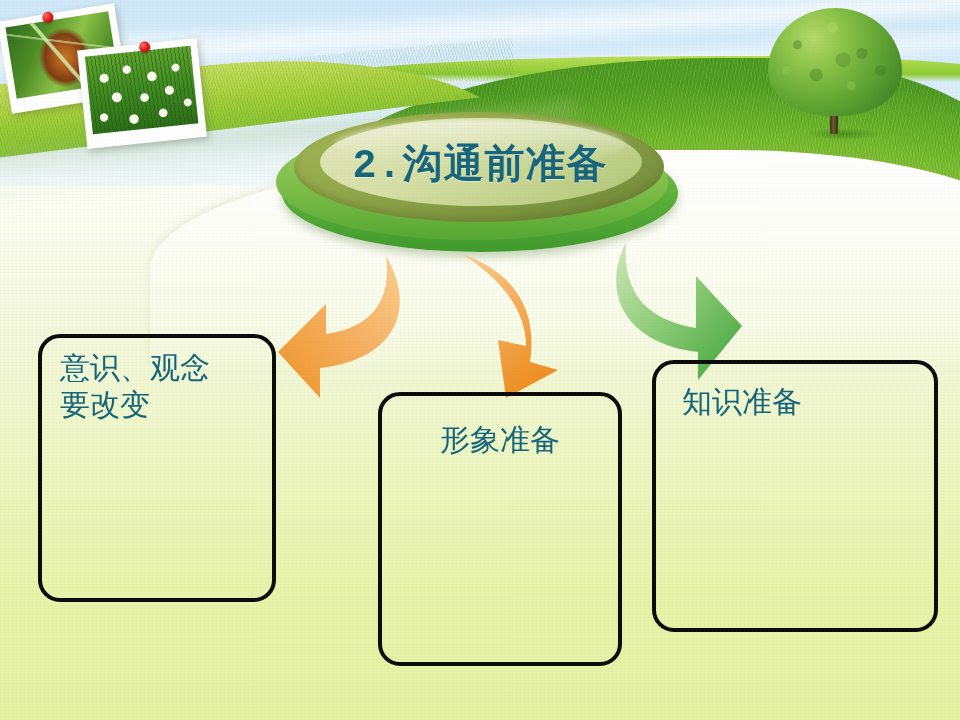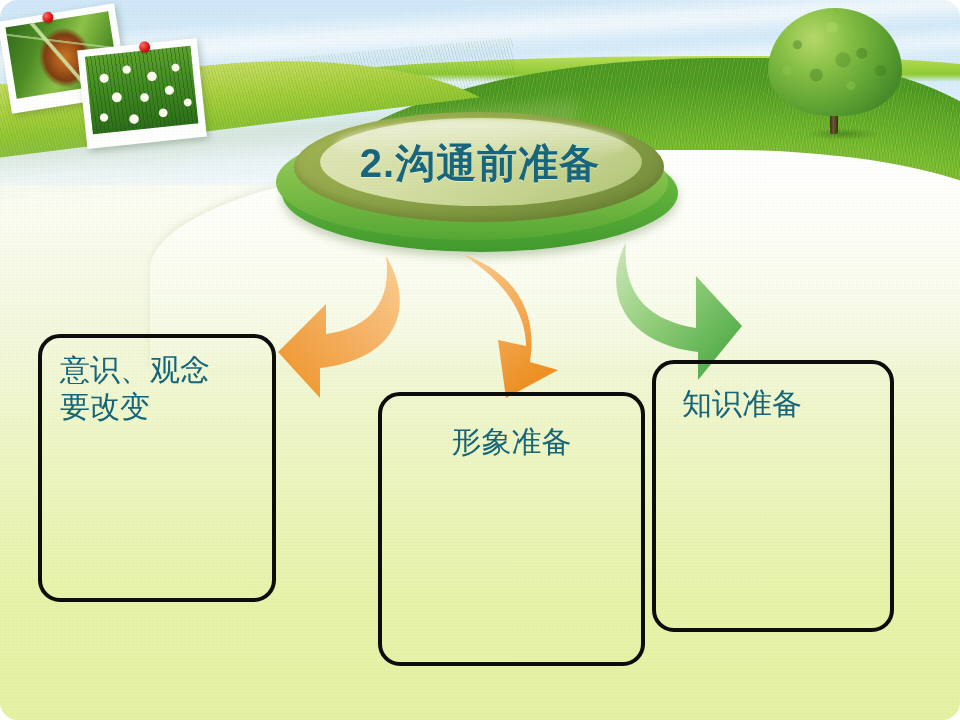--- a/index.html
+++ b/index.html
@@ -5,30 +5,29 @@
   html, body {
     margin: 0;
     padding: 0;
     background: #ffffff;
   }
   .slide {
     position: relative;
     width: 960px;
     height: 720px;
     overflow: hidden;
-    font-family: Liberation Sans, sans-serif;
+    font-family: Liberation Mono, monospace;
     background: linear-gradient(to bottom,
         #ffffff 0px,
         #ffffff 150px,
         #fbfdf2 210px,
         #f3f8dd 330px,
         #ecf5c0 470px,
         #e7f3a9 600px,
         #e5f2a4 720px);
-    border-radius: 18px;
   }
 
   
   .texture {
     position: absolute;
     inset: 0;
     pointer-events: none;
     opacity: .5;
     background-image:
       repeating-linear-gradient(0deg, rgba(140,150,110,.055) 0px, rgba(140,150,110,.055) 1px, transparent 1px, transparent 3px),
@@ -262,23 +261,23 @@
   .tbox .tbox-text {
     position: absolute;
     left: 18px; right: 12px;
     top: 14px;
     font-size: 30px;
     line-height: 1.22;
     color: #14647a;
     white-space: pre-line;
   }
   #box-awareness { left: 38px; top: 334px; width: 238px; height: 268px; }
-  #box-image     { left: 378px; top: 392px; width: 267px; height: 274px; }
+  #box-image     { left: 378px; top: 392px; width: 244px; height: 274px; }
   #box-image .tbox-text { text-align: center; left: 12px; right: 12px; top: 28px; }
-  #box-knowledge { left: 652px; top: 360px; width: 242px; height: 272px; }
+  #box-knowledge { left: 652px; top: 360px; width: 286px; height: 272px; }
   #box-knowledge .tbox-text { left: 26px; top: 22px; }
 </style>
 </head>
 <body>
 
 <div class="slide">
 
   <div class="sky">
     <div class="sky-streak"></div>
     <div class="sky-streak s2"></div>

